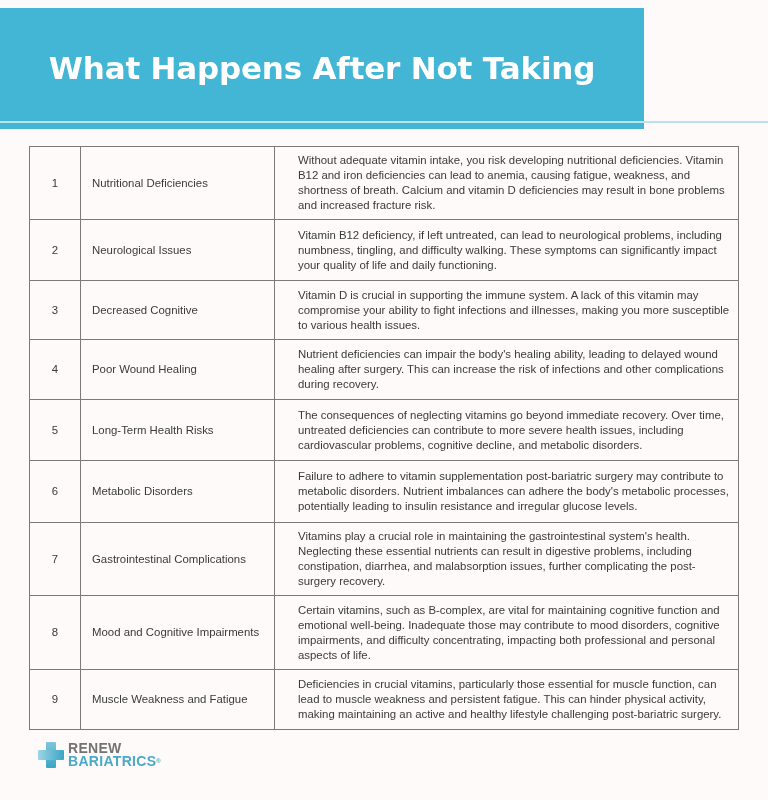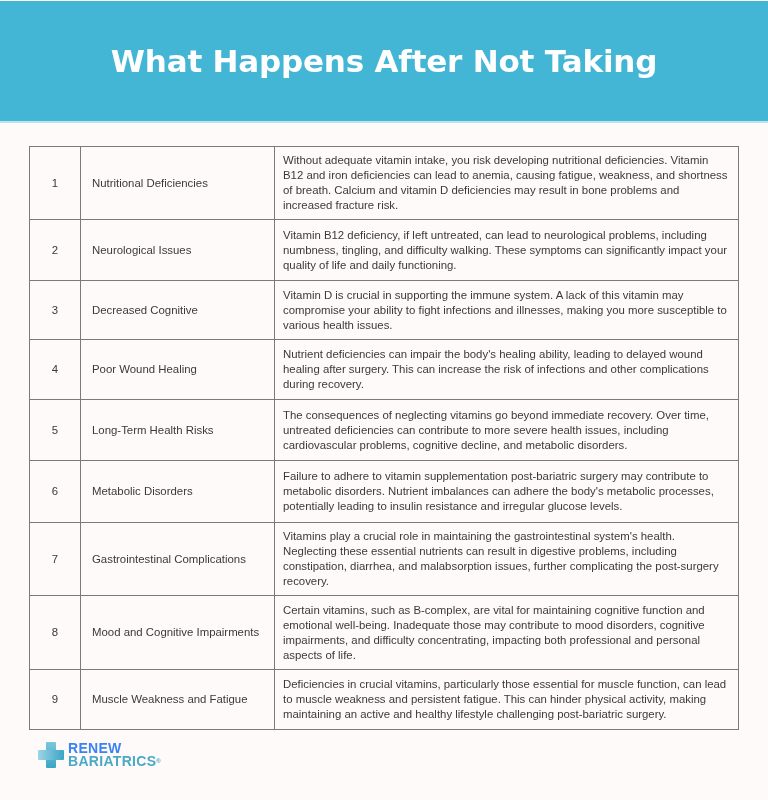--- a/index.html
+++ b/index.html
@@ -1,30 +1,30 @@
 <!DOCTYPE html>
 <html><head>
 <meta charset="utf-8">
 <style>
   html, body { margin:0; padding:0; }
   body { width:768px; height:800px; background:#fdfaf9; font-family:"Liberation Sans", sans-serif; color:#333; position:relative; overflow:hidden; }
-  .header { position:absolute; left:0; top:1px; width:768px; height:121px; background:#43b6d6; display:flex; flex-direction:column; align-items:center; justify-content:center; }
+  .header { position:absolute; left:0; top:8px; width:644px; height:121px; background:#43b6d6; display:flex; flex-direction:column; align-items:center; justify-content:center; }
   .header .line { color:#fff; font-family:"DejaVu Sans", sans-serif; font-weight:bold; font-size:31px; line-height:43px; letter-spacing:-0.2px; white-space:nowrap; }
   .header-strip { position:absolute; left:0; top:121px; width:768px; height:2px; background:#b9e4ef; }
   table { position:absolute; left:29px; top:146px; width:710px; border-collapse:collapse; table-layout:fixed; }
   td { border:1.5px solid #7a7a7a; vertical-align:middle; font-size:11.4px; line-height:15px; color:#3a3a3a; }
   td.num { width:48px; text-align:center; }
   td.topic { width:171px; padding:0 11px; }
-  td.desc { padding:6px 7px 6px 8px; }
+  td.desc { padding:6px 7px 6px 23px; }
   .logo { position:absolute; left:38px; top:742px; display:flex; align-items:center; }
   .logo .cross { position:relative; width:26px; height:26px; margin-right:4px; }
   .logo .cross .v { position:absolute; left:8px; top:0; width:10px; height:26px; background:linear-gradient(180deg,#7cc6dc,#3aa5c6); border-radius:1px; }
   .logo .cross .h { position:absolute; left:0; top:8px; width:26px; height:10px; background:linear-gradient(90deg,#9dd4e4,#3aa5c6); border-radius:1px; }
   .logo .txt { display:flex; flex-direction:column; line-height:13px; }
-  .logo .r1 { color:#3b82f6; font-size:14px; font-weight:bold; letter-spacing:0.3px; }
+  .logo .r1 { color:#737373; font-size:14px; font-weight:bold; letter-spacing:0.3px; }
   .logo .r2 { color:#4aa9c6; font-size:14px; font-weight:bold; letter-spacing:0.3px; }
   .logo .r2 sup { font-size:6px; vertical-align:top; }
 </style>
 </head>
 <body>
 
 <div class="header">
   <div class="line">What Happens After Not Taking</div>
 </div>
 <div class="header-strip"></div>

